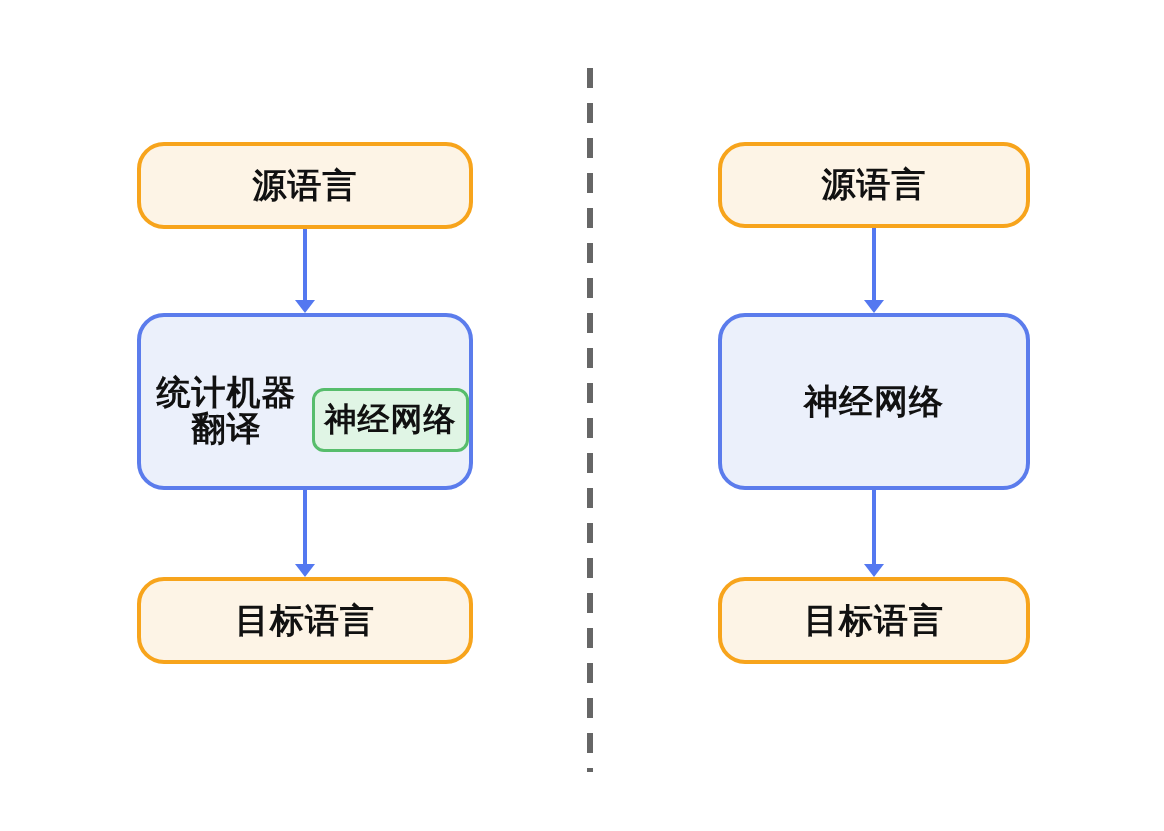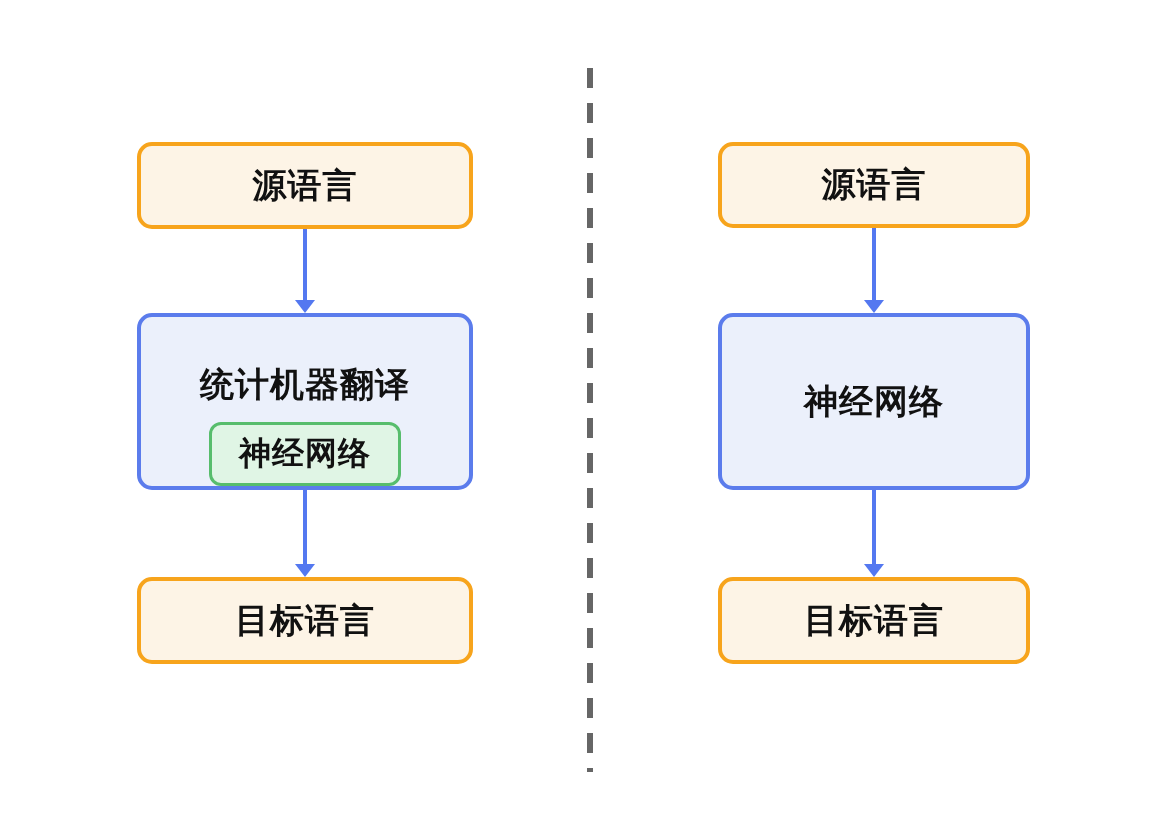--- a/index.html
+++ b/index.html
@@ -22,38 +22,38 @@
     height: 831px;
     background: var(--canvas-bg);
     font-family: "Liberation Sans", sans-serif;
     overflow: hidden;
   }
   .node {
     position: absolute;
     display: flex;
     align-items: center;
     justify-content: center;
-    border-radius: 15px;
+    border-radius: 27px;
     color: var(--text);
     font-size: 34px;
     font-weight: 700;
     letter-spacing: 1px;
     text-align: center;
   }
   .orange {
     background: var(--orange-fill);
     border: 4px solid var(--orange-border);
   }
   .blue {
     background: var(--blue-fill);
     border: 4px solid var(--blue-border);
   }
   .smt {
-    flex-direction: column;
-    justify-content: flex-end;
+    flex-direction: row;
+    justify-content: space-between;
     padding-top: 16px;
   }
   .smt-title {
     line-height: 36px;
     font-size: 34px;
     font-weight: 700;
     color: var(--text);
   }
   .green {
     position: relative;

